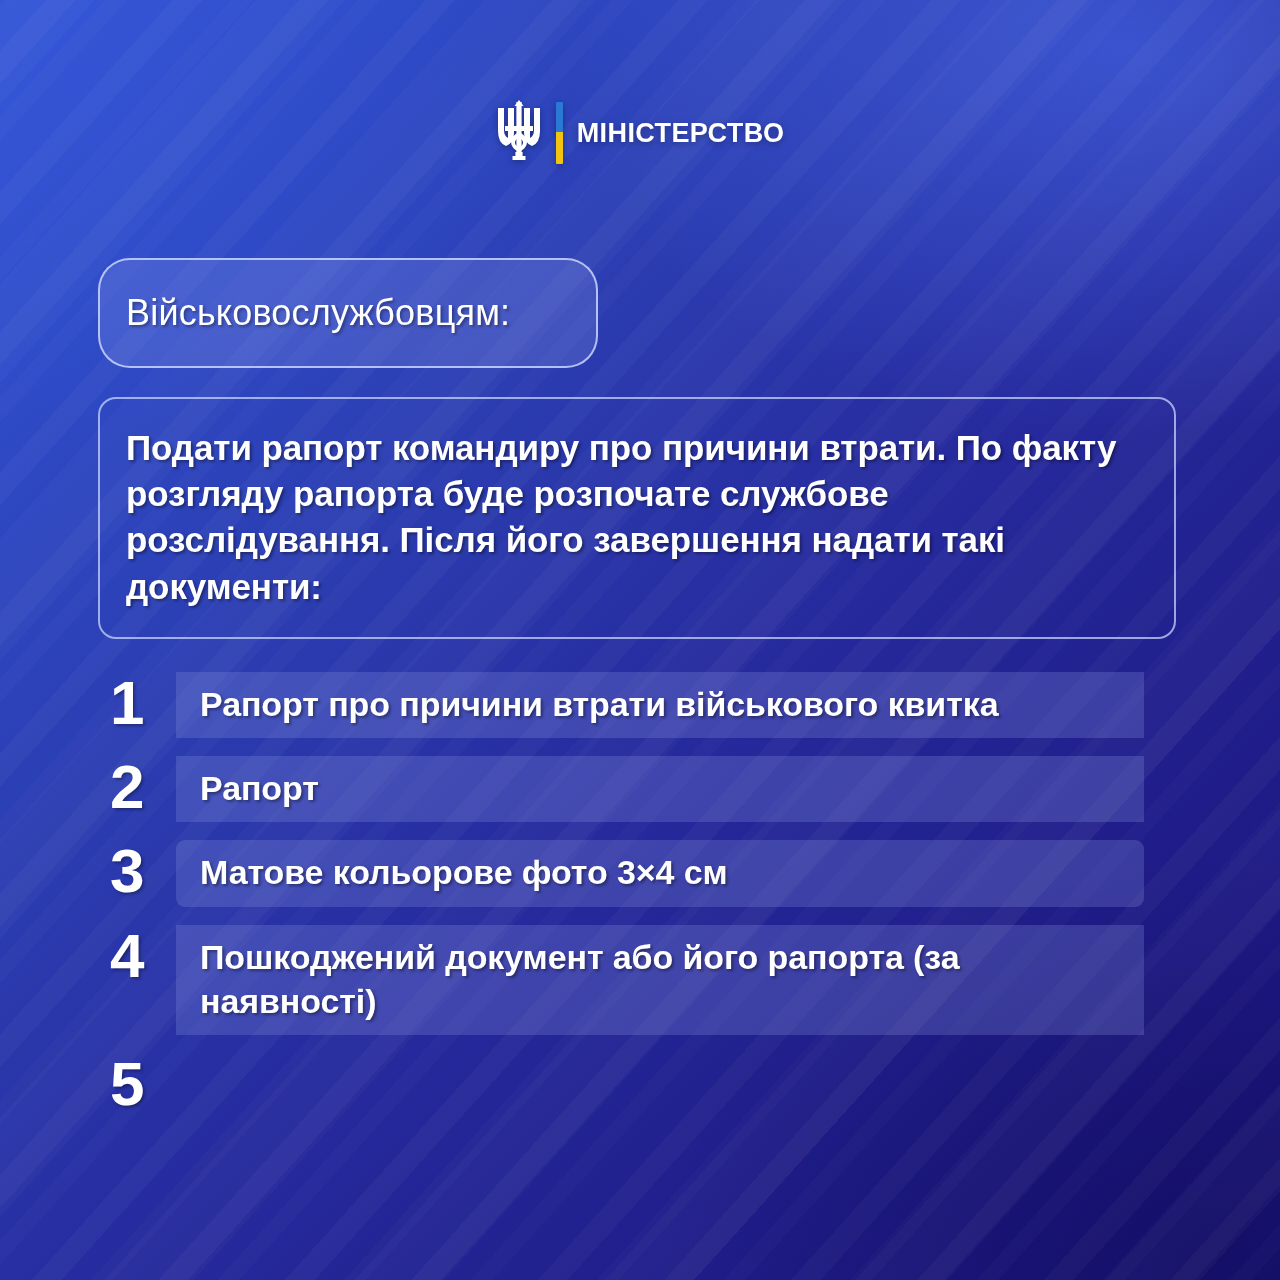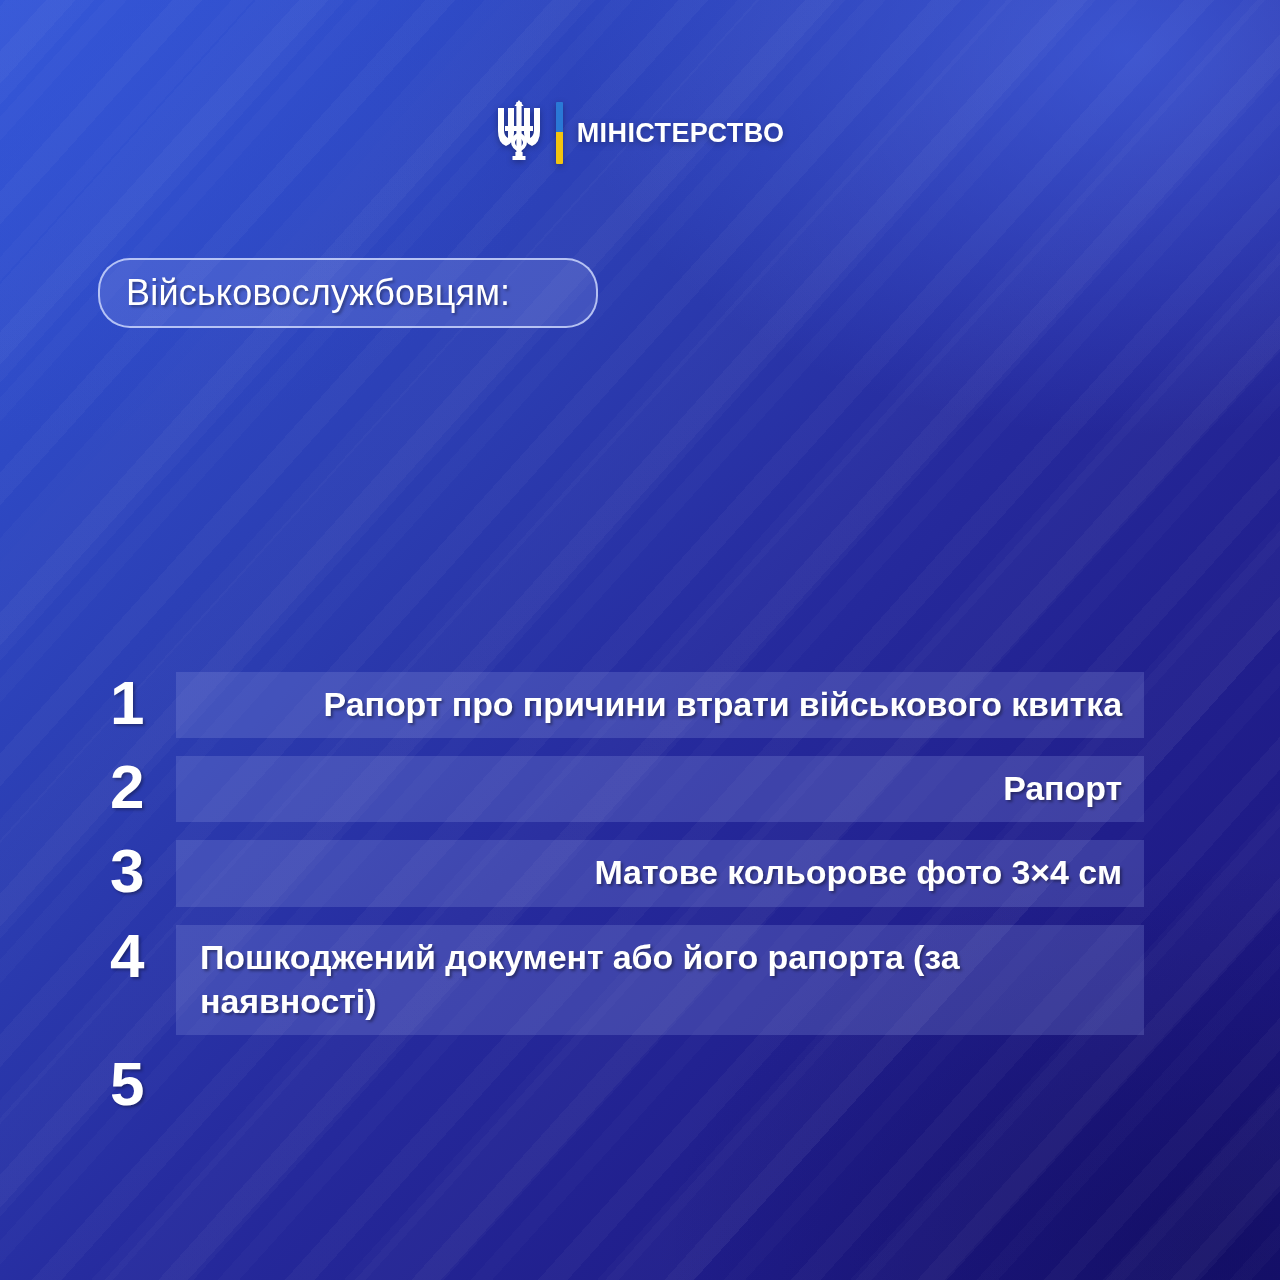--- a/index.html
+++ b/index.html
@@ -115,21 +115,21 @@
     white-space: nowrap;
     text-transform: uppercase;
   }
 
   
   .heading-pill {
     position: absolute;
     left: 98px;
     top: 258px;
     width: 500px;
-    height: 70px;
+    height: 110px;
     box-sizing: border-box;
     border: 2px solid rgba(210,220,255,0.80);
     border-radius: 32px;
     background: rgba(150,165,235,0.22);
     display: flex;
     align-items: center;
     padding-left: 26px;
   }
 
   .heading-pill-text {
@@ -191,36 +191,35 @@
   }
 
   .list-band {
     flex: 1 1 auto;
     background: rgba(140,150,225,0.26);
     padding: 10px 22px 12px 24px;
     box-sizing: border-box;
     min-height: 52px;
     display: flex;
     align-items: center;
-    justify-content: flex-end;
   }
 
   .list-text {
     color: #ffffff;
     font-size: 34px;
     font-weight: 700;
     line-height: 1.30;
     letter-spacing: -0.1px;
     text-shadow: 2px 2px 3px rgba(0,0,0,0.38);
   }
 
   
   .band-w1 { max-width: 968px; }
   .band-w2 { max-width: 968px; }
-  .band-w3 { max-width: 968px; }
+  .band-w3 { max-width: 968px; border-radius: 9px; }
   .band-w4 { max-width: 968px; }
   .band-w5 { max-width: 968px; }
 </style>
 </head>
 <body>
 
 <div class="canvas">
 
   <div class="bg-glow"></div>
   <div class="bg-stripes"></div>
@@ -263,20 +262,23 @@
         <div class="brand-line">МІНІСТЕРСТВО</div>
       </div>
 
     </div>
   </div>
 
   <div class="heading-pill">
     <span class="heading-pill-text">Військовослужбовцям:</span>
   </div>
 
+  <div class="intro-box">
+    <div class="intro-text">Подати рапорт командиру про причини втрати. По факту розгляду рапорта буде розпочате службове розслідування. Після його завершення надати такі документи:</div>
+  </div>
 
   <div class="list">
 
     <div class="list-item">
       <div class="list-num">1</div>
       <div class="list-band band-w1">
         <span class="list-text">Рапорт про причини втрати військового квитка</span>
       </div>
     </div>
 

